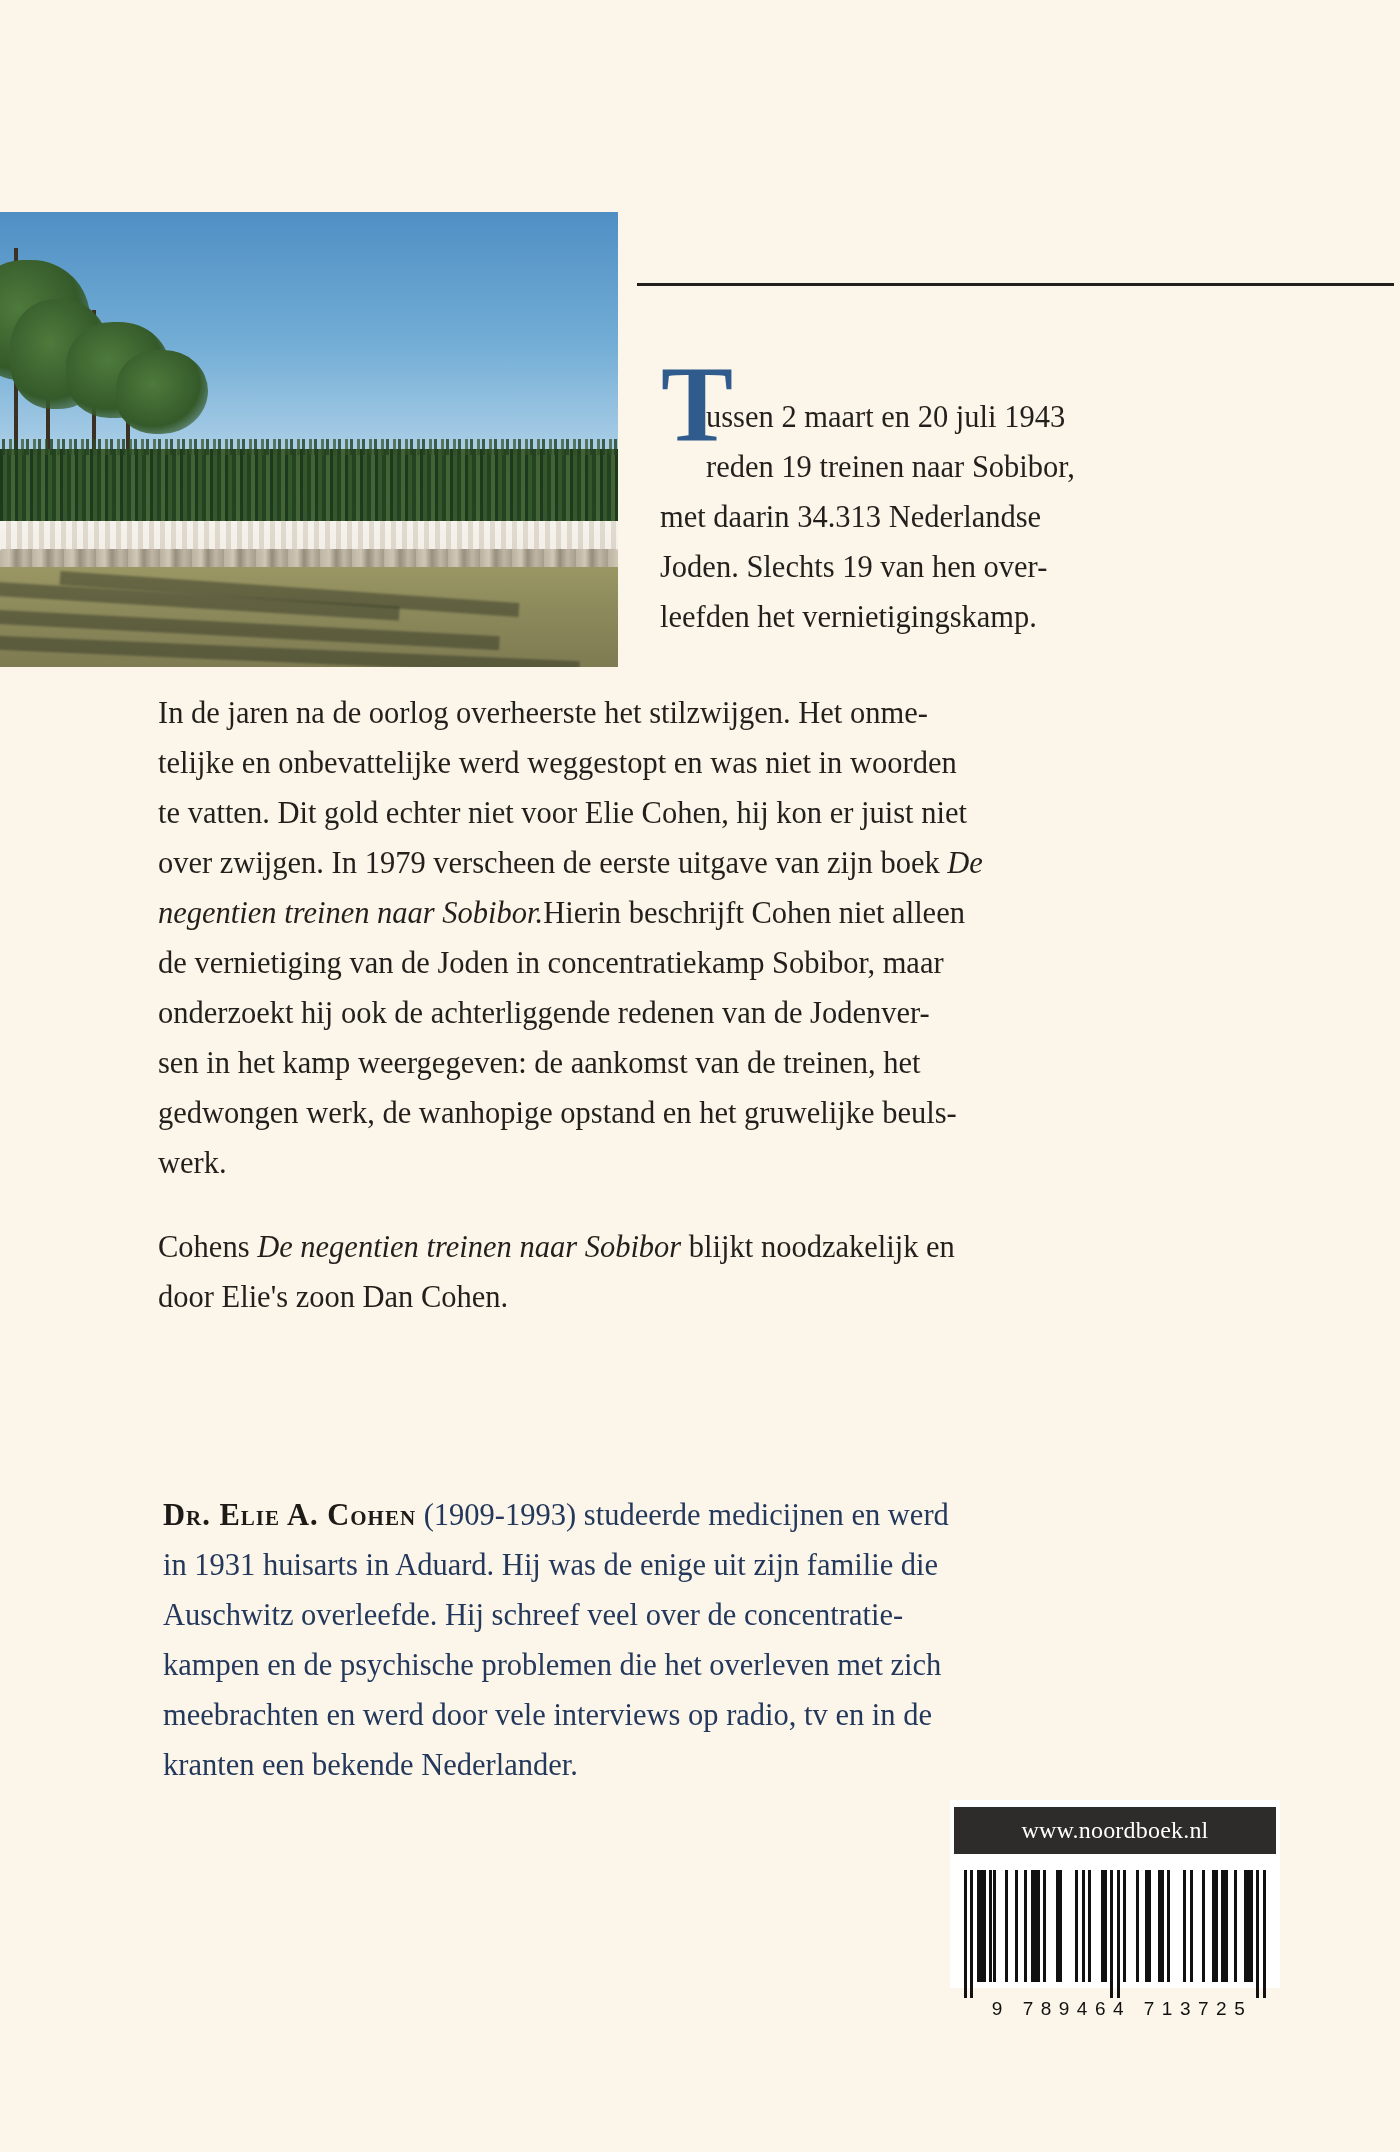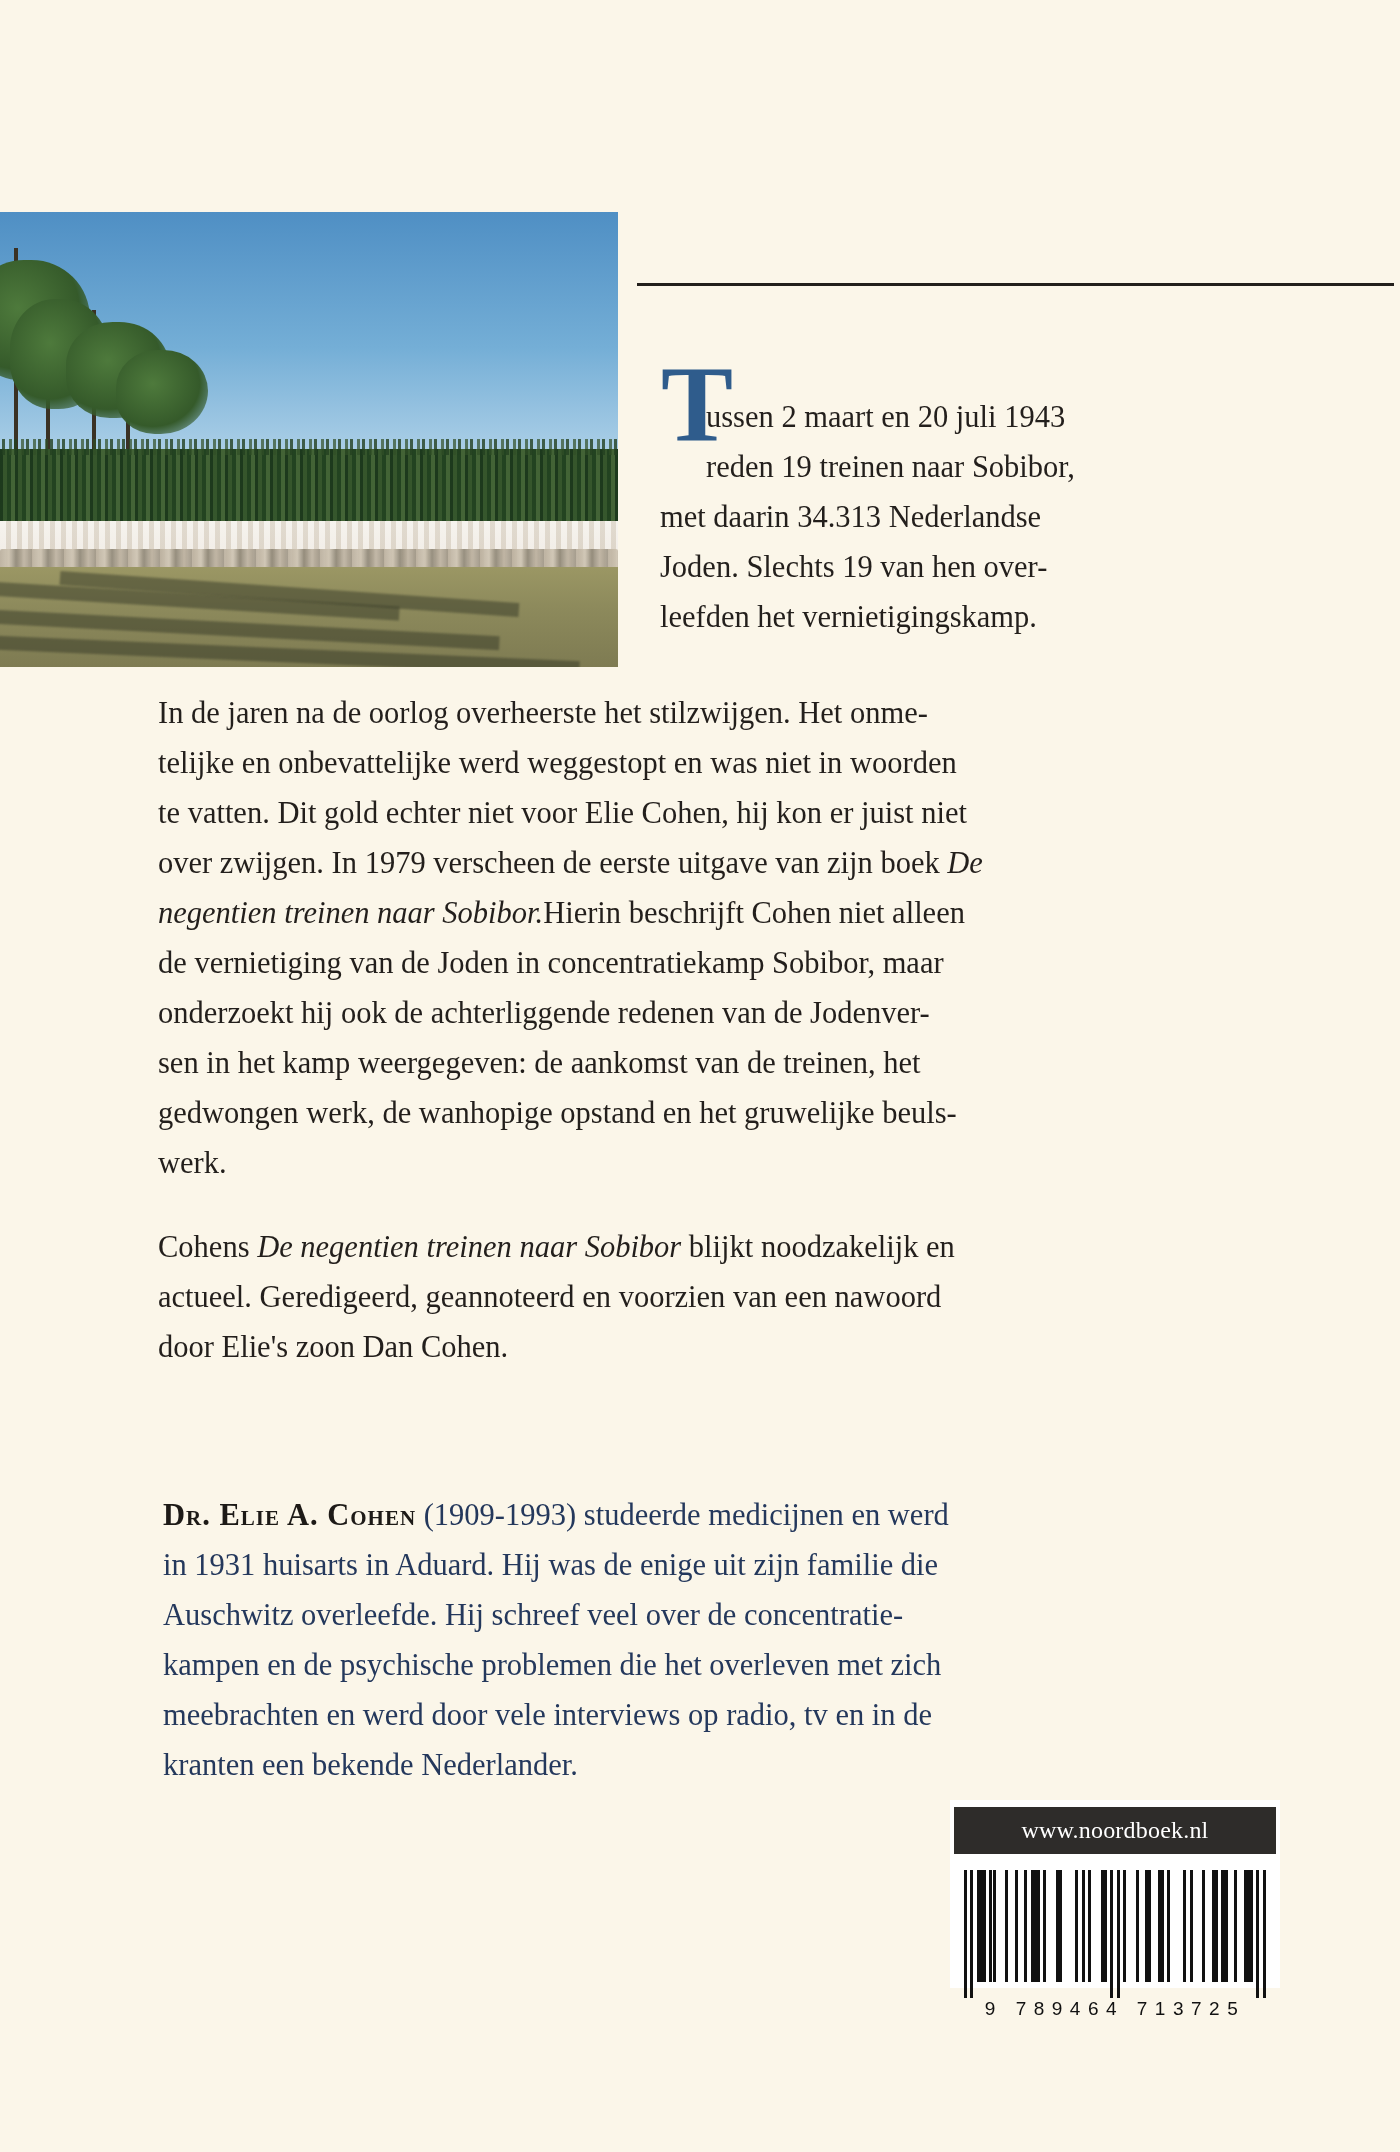--- a/index.html
+++ b/index.html
@@ -224,21 +224,21 @@
     width: 302px;
     height: 128px;
   }
   #barcode .bar {
     position: absolute;
     top: 0;
     background: #111111;
   }
   #isbn {
     position: absolute;
-    left: 4px;
+    left: 11px;
     top: 198px;
     width: 322px;
     text-align: center;
     font-size: 19px;
     letter-spacing: 7.5px;
     color: #111111;
     font-family: "Liberation Sans", sans-serif;
   }
 </style>
 </head>
@@ -291,21 +291,20 @@
       <span class="line"><i>negentien treinen naar Sobibor.</i><span>Hierin beschrijft Cohen niet alleen</span></span>
       <span class="line">de vernietiging van de Joden in concentratiekamp Sobibor, maar</span>
       <span class="line">onderzoekt hij ook de achterliggende redenen van de Jodenver-</span>
       <span class="line">sen in het kamp weergegeven: de aankomst van de treinen, het</span>
       <span class="line">gedwongen werk, de wanhopige opstand en het gruwelijke beuls-</span>
       <span class="line">werk.</span>
     </p>
 
     <p>
       <span class="line"><span>Cohens </span><i>De negentien treinen naar Sobibor</i><span> blijkt noodzakelijk en</span></span>
-      <span class="line">actueel. Geredigeerd, geannoteerd en voorzien van een nawoord</span>
       <span class="line">door Elie's zoon Dan Cohen.</span>
     </p>
   </div>
 
   <div id="bio">
     <span class="line"><span class="smallcaps">Dr. Elie A. Cohen</span><span> (1909-1993) studeerde medicijnen en werd</span></span>
     <span class="line">in 1931 huisarts in Aduard. Hij was de enige uit zijn familie die</span>
     <span class="line">Auschwitz overleefde. Hij schreef veel over de concentratie-</span>
     <span class="line">kampen en de psychische problemen die het overleven met zich</span>
     <span class="line">meebrachten en werd door vele interviews op radio, tv en in de</span>

